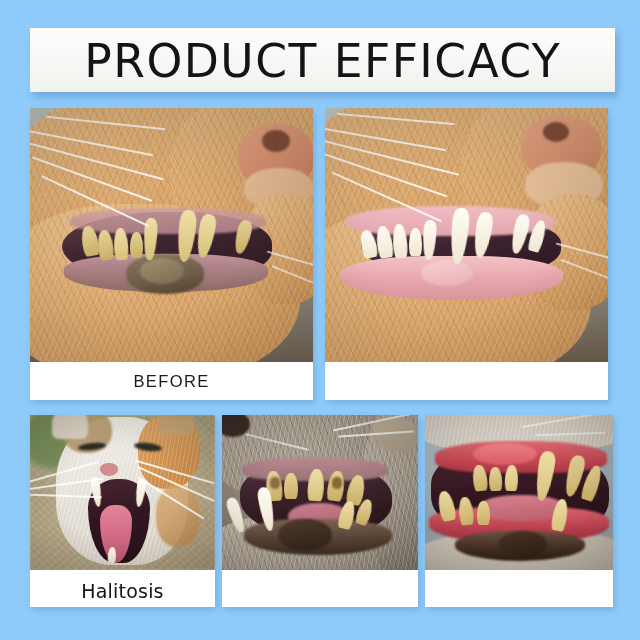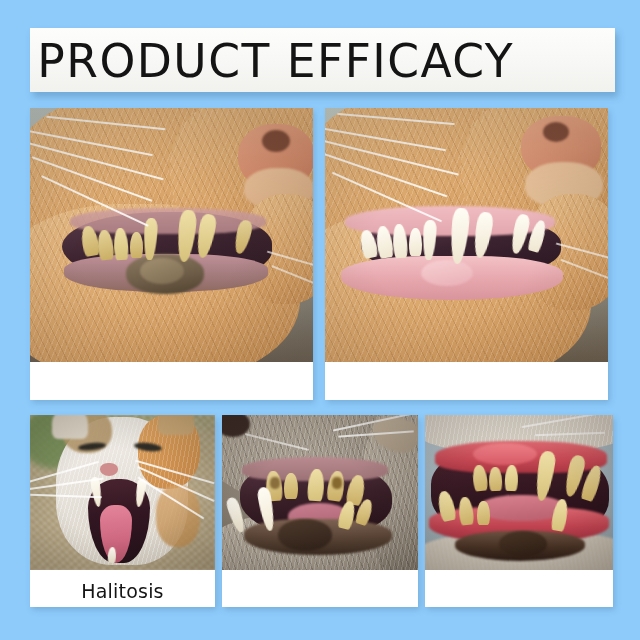--- a/index.html
+++ b/index.html
@@ -9,21 +9,21 @@
     background:#8ecbfb;
     position:relative;
   }
   .stage{position:absolute;left:0;top:0;width:640px;height:640px;}
 
   
   .title-banner{
     position:absolute;left:30px;top:28px;width:585px;height:64px;
     background:linear-gradient(180deg,#fdfdfb 0%,#f7f7f5 55%,#f1f1ee 100%);
     box-shadow:3px 5px 7px rgba(40,80,120,.28);
-    display:flex;align-items:center;justify-content:flex-start;
+    display:flex;align-items:center;justify-content:center;
   }
   .title-text{
     font-size:47px;line-height:1;letter-spacing:1.5px;
     font-weight:400;color:#141414;
     font-family:"DejaVu Sans","Liberation Sans",sans-serif;
     transform:scaleX(.97);white-space:nowrap;
   }
 
   
   .card{
@@ -134,20 +134,21 @@
         <div class="whisk" style="left:-6px;top:52px;width:142px;transform:rotate(15deg);"></div>
         <div class="whisk" style="left:-2px;top:70px;width:128px;transform:rotate(20deg);"></div>
         <div class="whisk" style="left:6px;top:92px;width:118px;transform:rotate(25deg);"></div>
         <div class="whisk" style="left:16px;top:14px;width:120px;transform:rotate(6deg);"></div>
         <div class="whisk" style="left:236px;top:150px;width:54px;transform:rotate(16deg);opacity:.75;"></div>
         <div class="whisk" style="left:240px;top:166px;width:48px;transform:rotate(22deg);opacity:.7;"></div>
 
         <div class="bl" style="inset:0;background:radial-gradient(ellipse 70% 60% at 45% 55%,rgba(0,0,0,0) 40%,rgba(60,40,20,.18) 100%);"></div>
       </div>
     </div>
+    <div class="caption">BEFORE</div>
   </div>
 
   <div class="card card-top card-after">
     <div class="photo photo-top">
       <div class="scene">
         <div class="bl" style="inset:0;background:linear-gradient(180deg,#c3cfcb 0%,#b0bdbb 42%,#8f8d82 72%,#6a5f50 100%);"></div>
         <div class="bl fur-o" style="left:-28px;top:-18px;width:250px;height:195px;border-radius:48% 42% 40% 50%;"></div>
         <div class="bl fur-o" style="left:-34px;top:100px;width:300px;height:180px;border-radius:40% 48% 46% 44%;"></div>
         <div class="bl fur-o" style="left:136px;top:-16px;width:172px;height:152px;border-radius:46% 40% 50% 44%;"></div>
         <div class="bl" style="left:196px;top:8px;width:80px;height:64px;border-radius:46% 44% 46% 48%;background:linear-gradient(160deg,#eaab8c,#da9273 60%,#c67d60);filter:blur(.6px);"></div>

